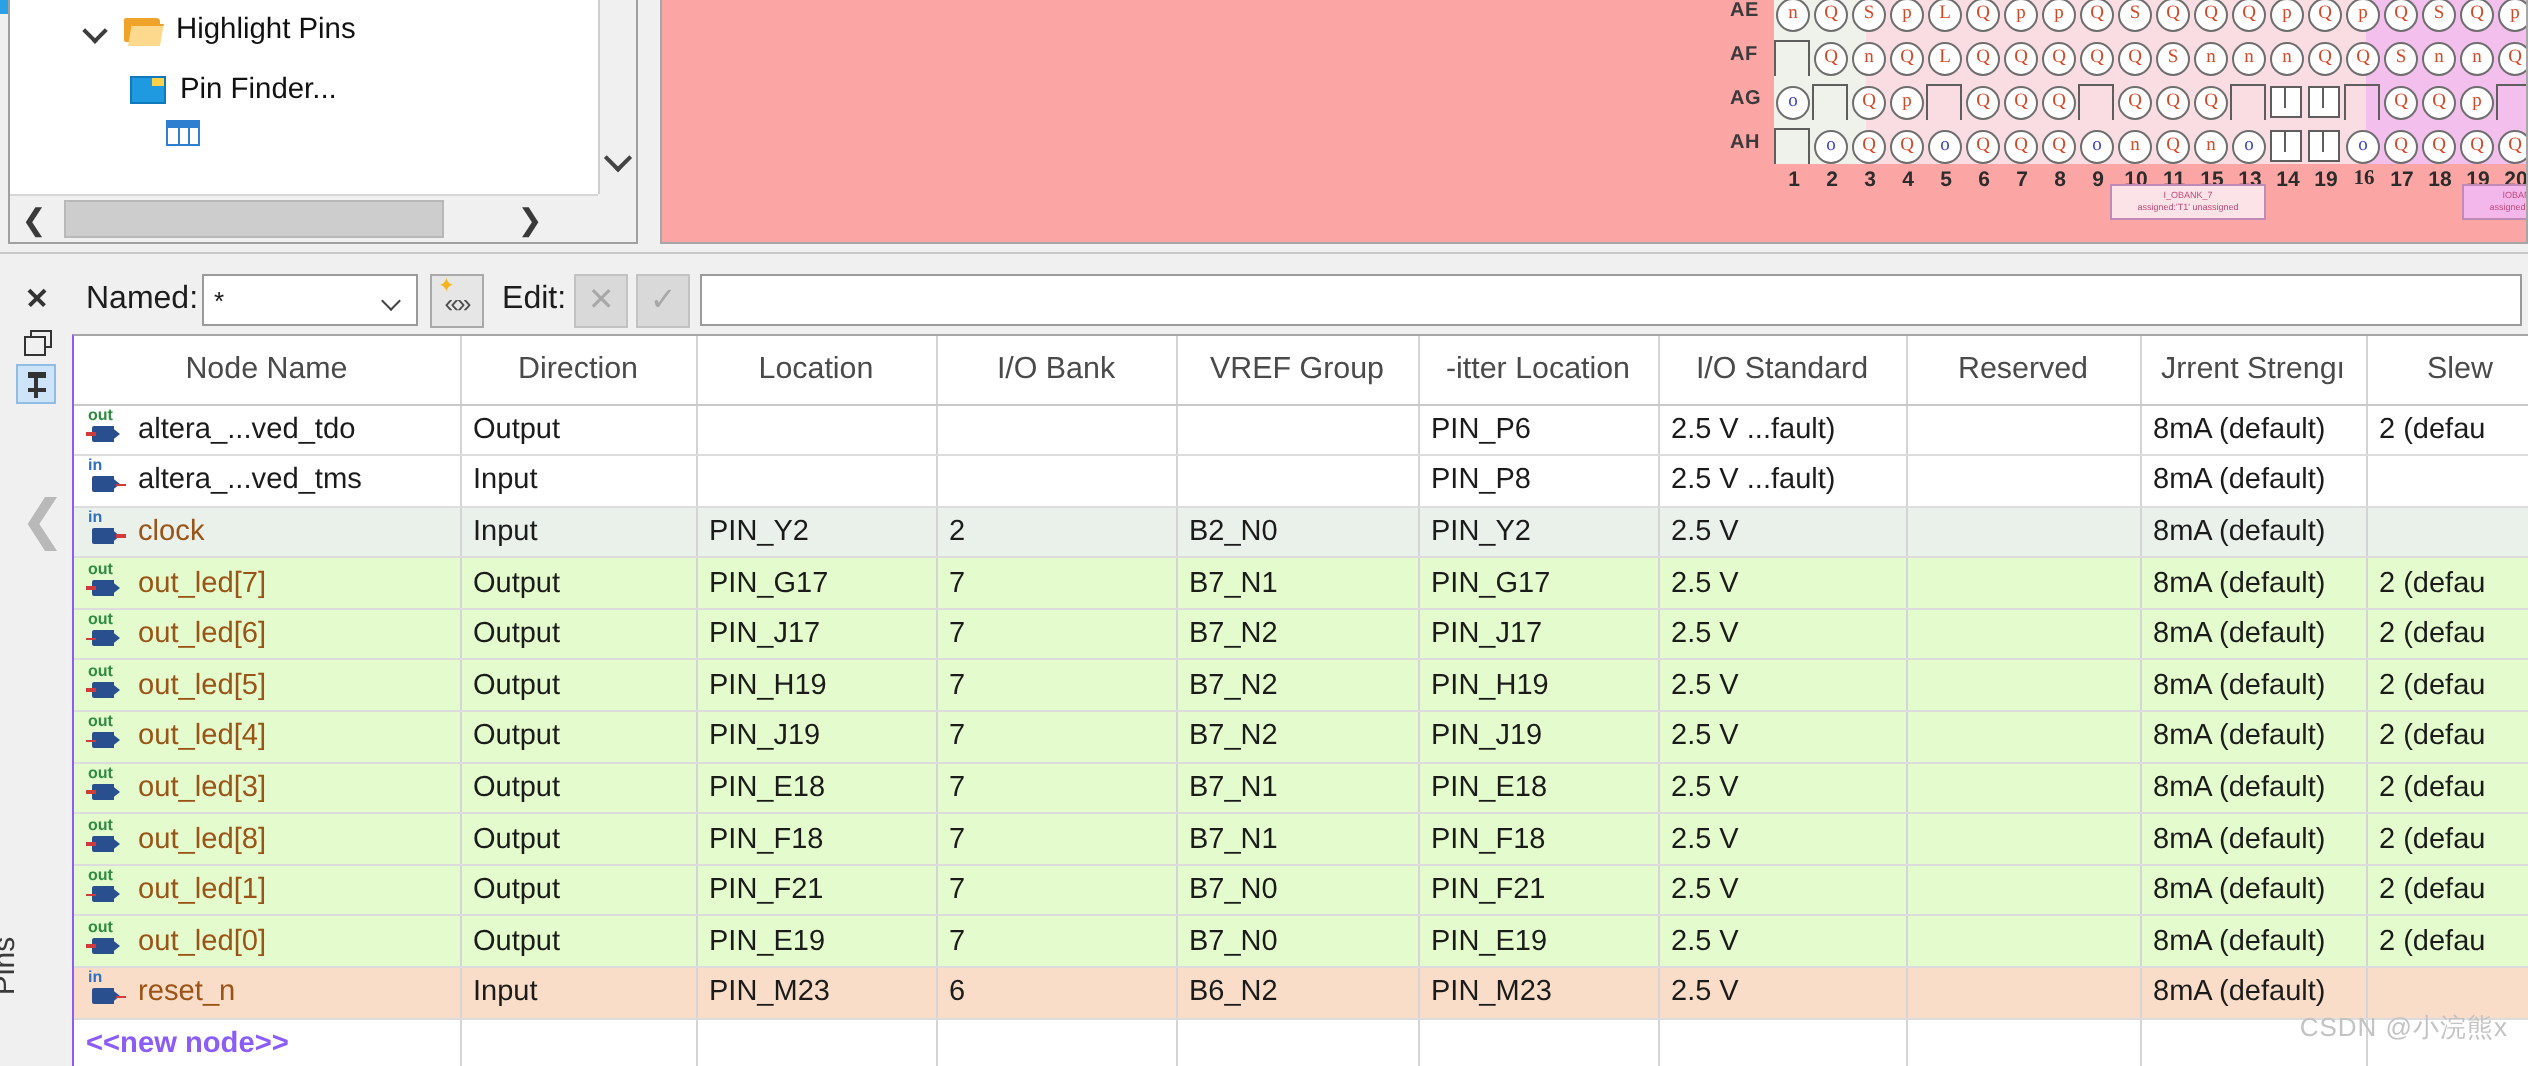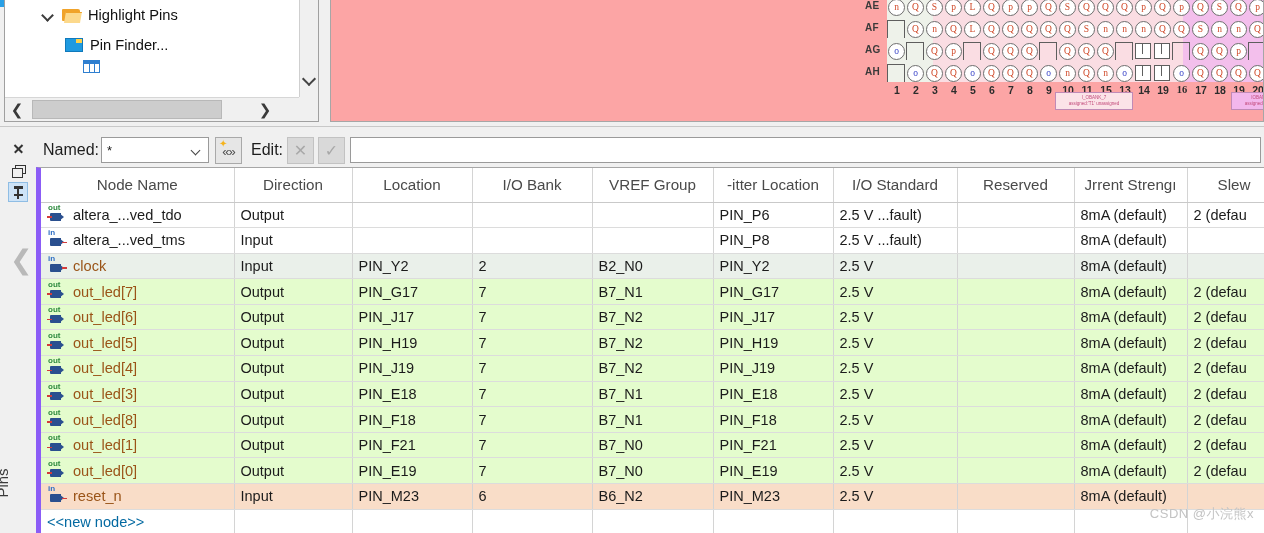--- a/index.html
+++ b/index.html
@@ -258,21 +258,21 @@
   }
   #edit-field {
     margin-left: 5px; flex: 1; height: 26px; margin-right: 3px;
     background: #ffffff; border: 1px solid #9a9a9a;
   }
 
   
   #table-wrap {
     position: absolute; left: 36px; top: 34px; width: 1228px; height: 366px;
     background: #ffffff; border-top: 1px solid #a6a6a6;
-    border-left: 5px solid #8b5cf6; overflow: hidden;
+    border-left: 1px solid #8b5cf6; overflow: hidden;
   }
   table#pintable { border-collapse: collapse; table-layout: fixed; width: 1240px; }
   #pintable th {
     height: 34px; background: #ffffff; color: #4a4a4a;
     font-size: 15.2px; font-weight: normal; text-align: center;
     border-bottom: 1px solid #c9c9c9; border-right: 1px solid #d4d4d4;
     padding: 0 3px; overflow: hidden; white-space: nowrap;
   }
   #pintable td {
     height: 25.6px; font-size: 14.5px; color: #1b1b1b;
@@ -284,21 +284,21 @@
   tr.r-green td  { background: #e4fccd; }
   tr.r-peach td  { background: #f9ddc8; }
   tr.r-new   td  { background: #ffffff; }
   td.c-node { padding-left: 4px; color: #1b1b1b; }
   tr.r-green td.c-node, tr.r-pale td.c-node, tr.r-peach td.c-node { color: #8a4a12; }
   tr.r-green td, tr.r-peach td { color: #2b2b18; }
   .nodecell { display: flex; align-items: center; gap: 6px; }
   .nodetext { font-size: 14.6px; }
   tr.r-green .nodetext, tr.r-peach .nodetext, tr.r-pale .nodetext { color: #9a5418; }
   tr.r-white .nodetext { color: #1b1b1b; }
-  .newnode { font-size: 14.6px; color: #0369a1; }
+  .newnode { font-size: 14.6px; color: #8b5cf6; font-weight: bold; }
 
   
   .pinico { position: relative; width: 20px; height: 20px; flex: 0 0 auto; }
   .pinico .lbl {
     position: absolute; left: 1px; top: -1px; font-size: 8px; line-height: 8px;
     font-weight: bold; font-family: "Liberation Sans", sans-serif;
   }
   .pinico.out .lbl { color: #2e8b3f; }
   .pinico.in  .lbl { color: #2f6fc4; }
   .pinico .body {

